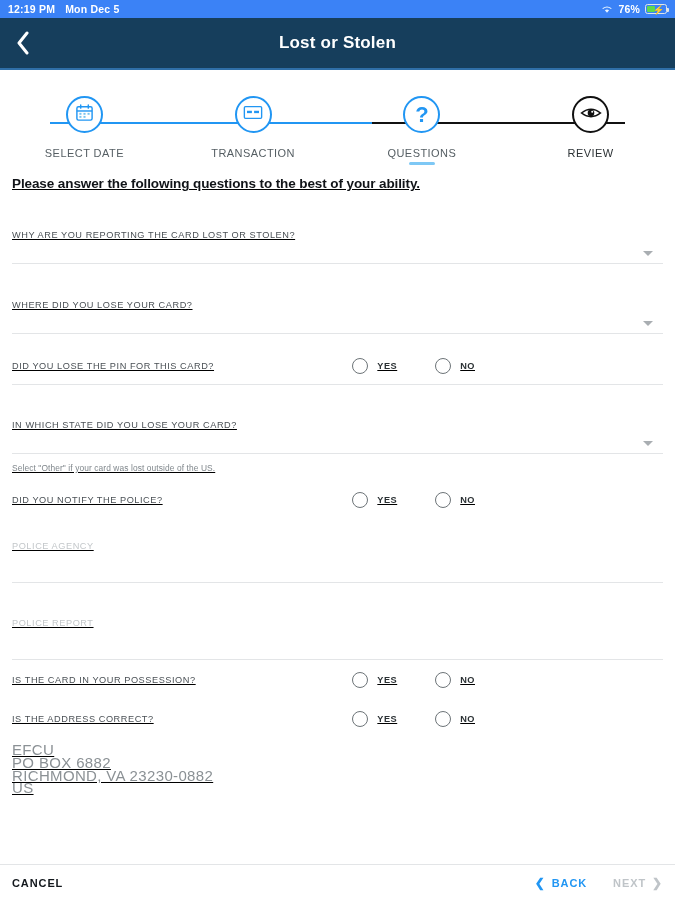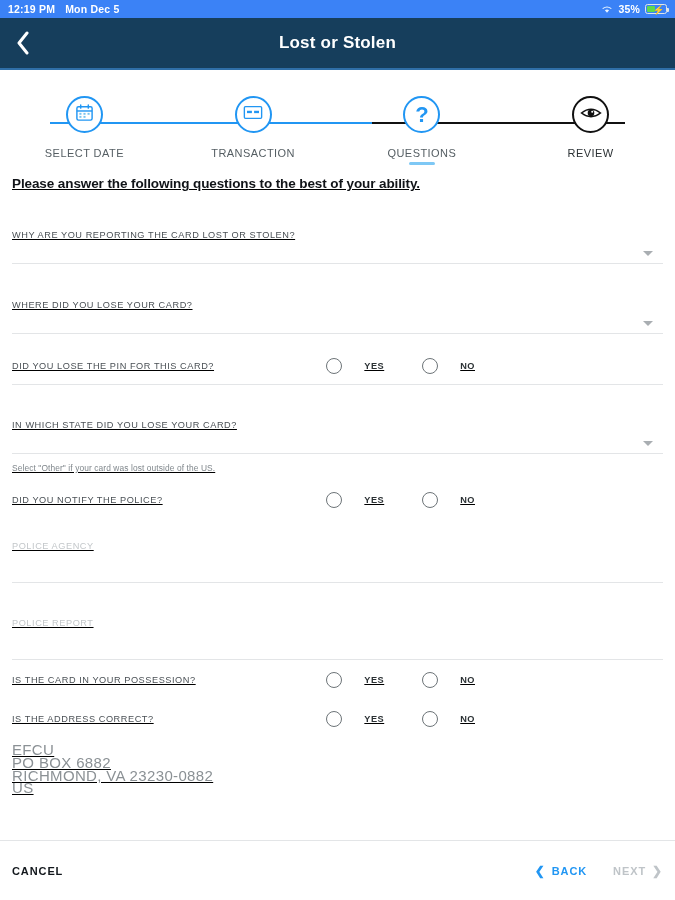--- a/index.html
+++ b/index.html
@@ -168,21 +168,21 @@
     min-height:37px;
   }
   .radio-row .field-label { padding-top:0; flex:0 0 auto; }
   .radio-group {
     margin-left:auto;
     display:flex;
     align-items:center;
     gap:38px;
     padding-right:188px;
   }
-  .radio-opt { display:flex; align-items:center; gap:22px; cursor:pointer; }
+  .radio-opt { display:flex; align-items:center; gap:9px; cursor:pointer; }
   .radio-dot {
     width:16px; height:16px;
     border:1.6px solid #6d7478;
     border-radius:50%;
     background:#fff;
   }
   .radio-text {
     font-size:9.2px;
     font-weight:bold;
     letter-spacing:.5px;
@@ -197,21 +197,21 @@
     font-size:15px;
     color:#8b9195;
     letter-spacing:.35px;
     line-height:12.8px;
   }
 
   
   .bottombar {
     position:absolute;
     left:0; right:0; bottom:0;
-    height:60px;
+    height:36px;
     background:#ffffff;
     border-top:1px solid #e3e5e7;
     display:flex;
     align-items:center;
     padding:0 12px;
   }
   .btn-cancel {
     font-size:11px; font-weight:bold;
     letter-spacing:.9px;
     color:#12171c;
@@ -233,21 +233,21 @@
 <div class="statusbar">
   <span class="sb-time">12:19 PM</span>
   <span class="sb-date">Mon Dec 5</span>
   <span class="sb-right">
     <span>
       <svg class="wifi-ico" viewBox="0 0 16 12">
         <path d="M8 11 L5.2 7.6 Q8 5.6 10.8 7.6 Z" fill="#eaf6ff"></path>
         <path d="M2.8 5.2 Q8 1.4 13.2 5.2" stroke="#eaf6ff" stroke-width="1.5" fill="none" stroke-linecap="round"></path>
       </svg>
     </span>
-    <span>35%</span>
+    <span>76%</span>
     <span class="batt">
       <span class="batt-fill"></span>
       <span class="bolt">⚡</span>
     </span>
   </span>
 </div>
 
 <div class="navbar">
   <div class="nav-back">
     <span>

